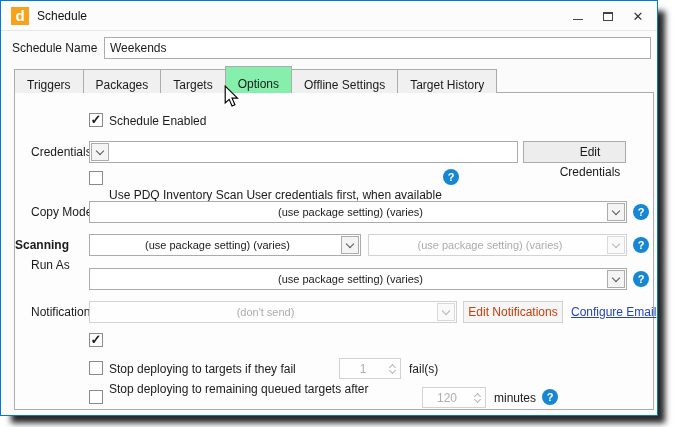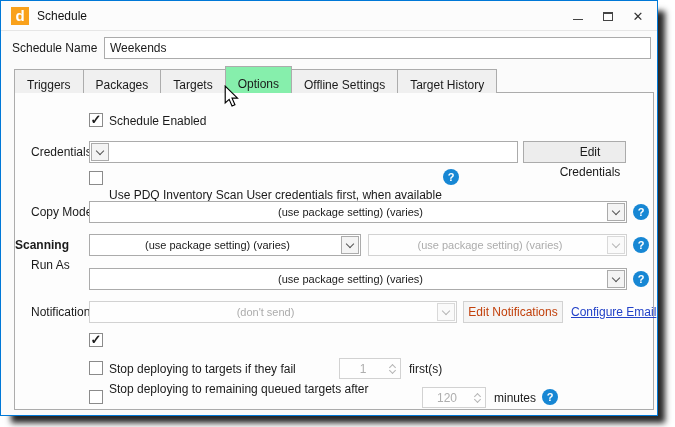--- a/index.html
+++ b/index.html
@@ -180,21 +180,21 @@
 
     <span class="cb" style="left:74px; top:268px;"></span>
     <span class="lbl" style="left:94px; top:269px;">Stop deploying to targets if they fail</span>
     <div class="spinner" style="left:324px; top:265px; width:62px;">
       <span class="spin-val">1</span>
       <span class="spin-arrows">
           <i class="up"></i>
           <i class="dn"></i>
         </span>
     </div>
-    <span class="lbl" style="left:394px; top:269px;">first(s)</span>
+    <span class="lbl" style="left:394px; top:269px;">fail(s)</span>
 
     <span class="cb" style="left:74px; top:297px;"></span>
     <span class="lbl" style="left:94px; top:289px;">Stop deploying to remaining queued targets after</span>
     <div class="spinner" style="left:407px; top:294px; width:64px;">
       <span class="spin-val">120</span>
       <span class="spin-arrows">
           <i class="up"></i>
           <i class="dn"></i>
         </span>
     </div>

